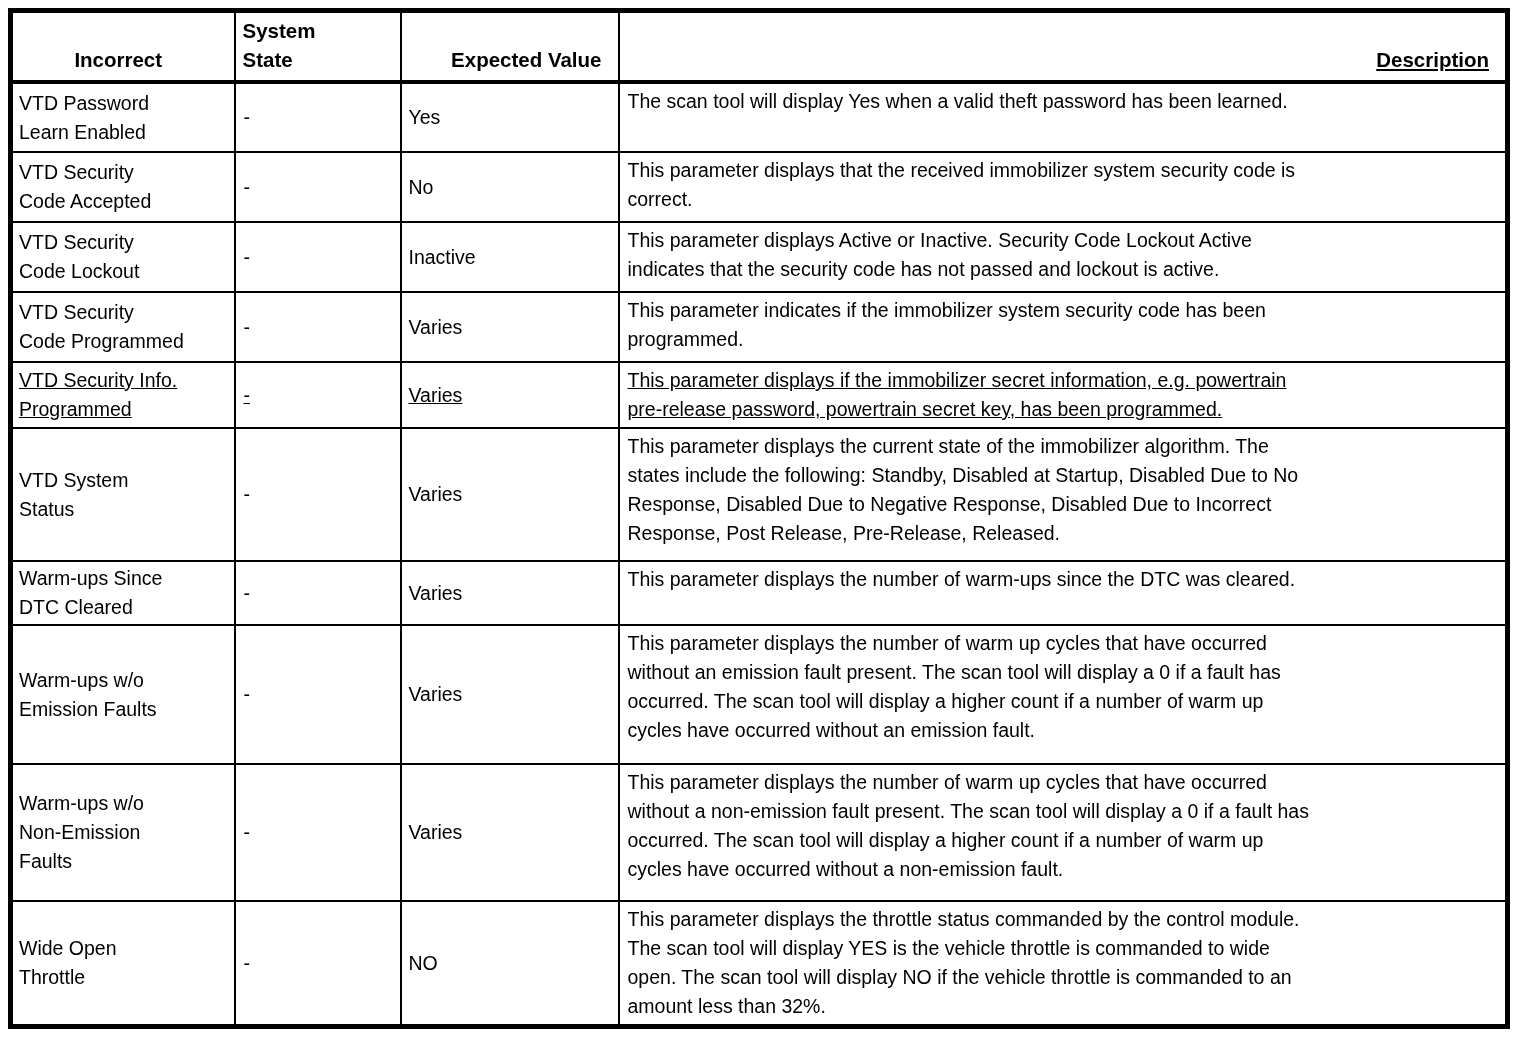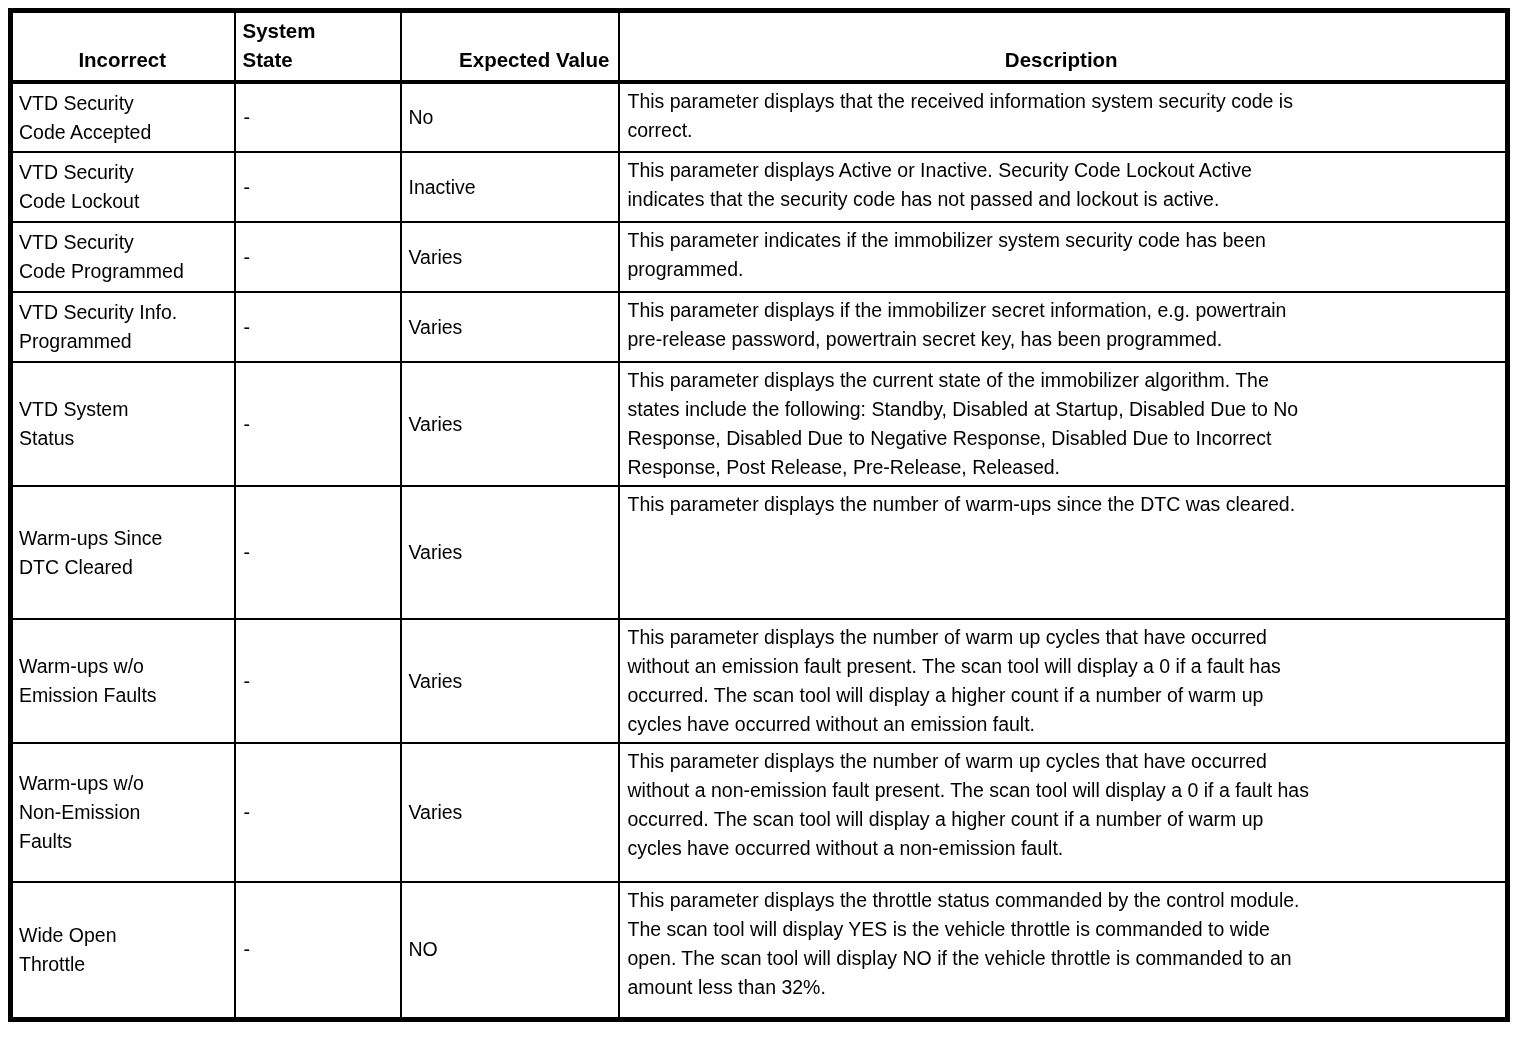--- a/index.html
+++ b/index.html
@@ -39,29 +39,29 @@
     line-height: 29px;
     white-space: pre-line;
     overflow: hidden;
   }
   thead tr { height: 64px; }
   thead th {
     border-bottom: 4px solid #000000;
     vertical-align: bottom;
     font-weight: bold;
     font-size: 20.5px;
-    padding: 3px 8px 6px 6px;
+    padding: 3px 16px 6px 6px;
   }
   th.h-param    { text-align: center; }
   th.h-state    { text-align: left; padding-left: 7px; }
   th.h-expected { text-align: right; padding-left: 7px; }
-  th.h-desc     { text-align: center; }
+  th.h-desc     { text-align: right; text-decoration: underline; }
 
   tbody tr { height: 70px; }
-  tbody tr:nth-child(5)  { height: 62px; }
+  tbody tr:nth-child(5)  { height: 62px; text-decoration: underline; }
   tbody tr:nth-child(6)  { height: 133px; }
   tbody tr:nth-child(7)  { height: 56px; }
   tbody tr:nth-child(8)  { height: 139px; }
   tbody tr:nth-child(9)  { height: 137px; }
   tbody tr:nth-child(10) { height: 115px; }
 
   td.cell-param {
     vertical-align: middle;
     text-align: left;
     padding: 2px 4px 2px 6px;
@@ -97,26 +97,33 @@
       <tr>
         <th class="h-param">Incorrect</th>
         <th class="h-state">System
 State</th>
         <th class="h-expected">Expected Value</th>
         <th class="h-desc">Description</th>
       </tr>
     </thead>
     <tbody>
 
+    <tr>
+          <td class="cell-param">VTD Password
+Learn Enabled</td>
+          <td class="cell-state">-</td>
+          <td class="cell-expected">Yes</td>
+          <td class="cell-desc">The scan tool will display Yes when a valid theft password has been learned.</td>
+        </tr>
         <tr>
           <td class="cell-param">VTD Security
 Code Accepted</td>
           <td class="cell-state">-</td>
           <td class="cell-expected">No</td>
-          <td class="cell-desc">This parameter displays that the received information system security code is
+          <td class="cell-desc">This parameter displays that the received immobilizer system security code is
 correct.</td>
         </tr>
         <tr>
           <td class="cell-param">VTD Security
 Code Lockout</td>
           <td class="cell-state">-</td>
           <td class="cell-expected">Inactive</td>
           <td class="cell-desc">This parameter displays Active or Inactive. Security Code Lockout Active
 indicates that the security code has not passed and lockout is active.</td>
         </tr>

